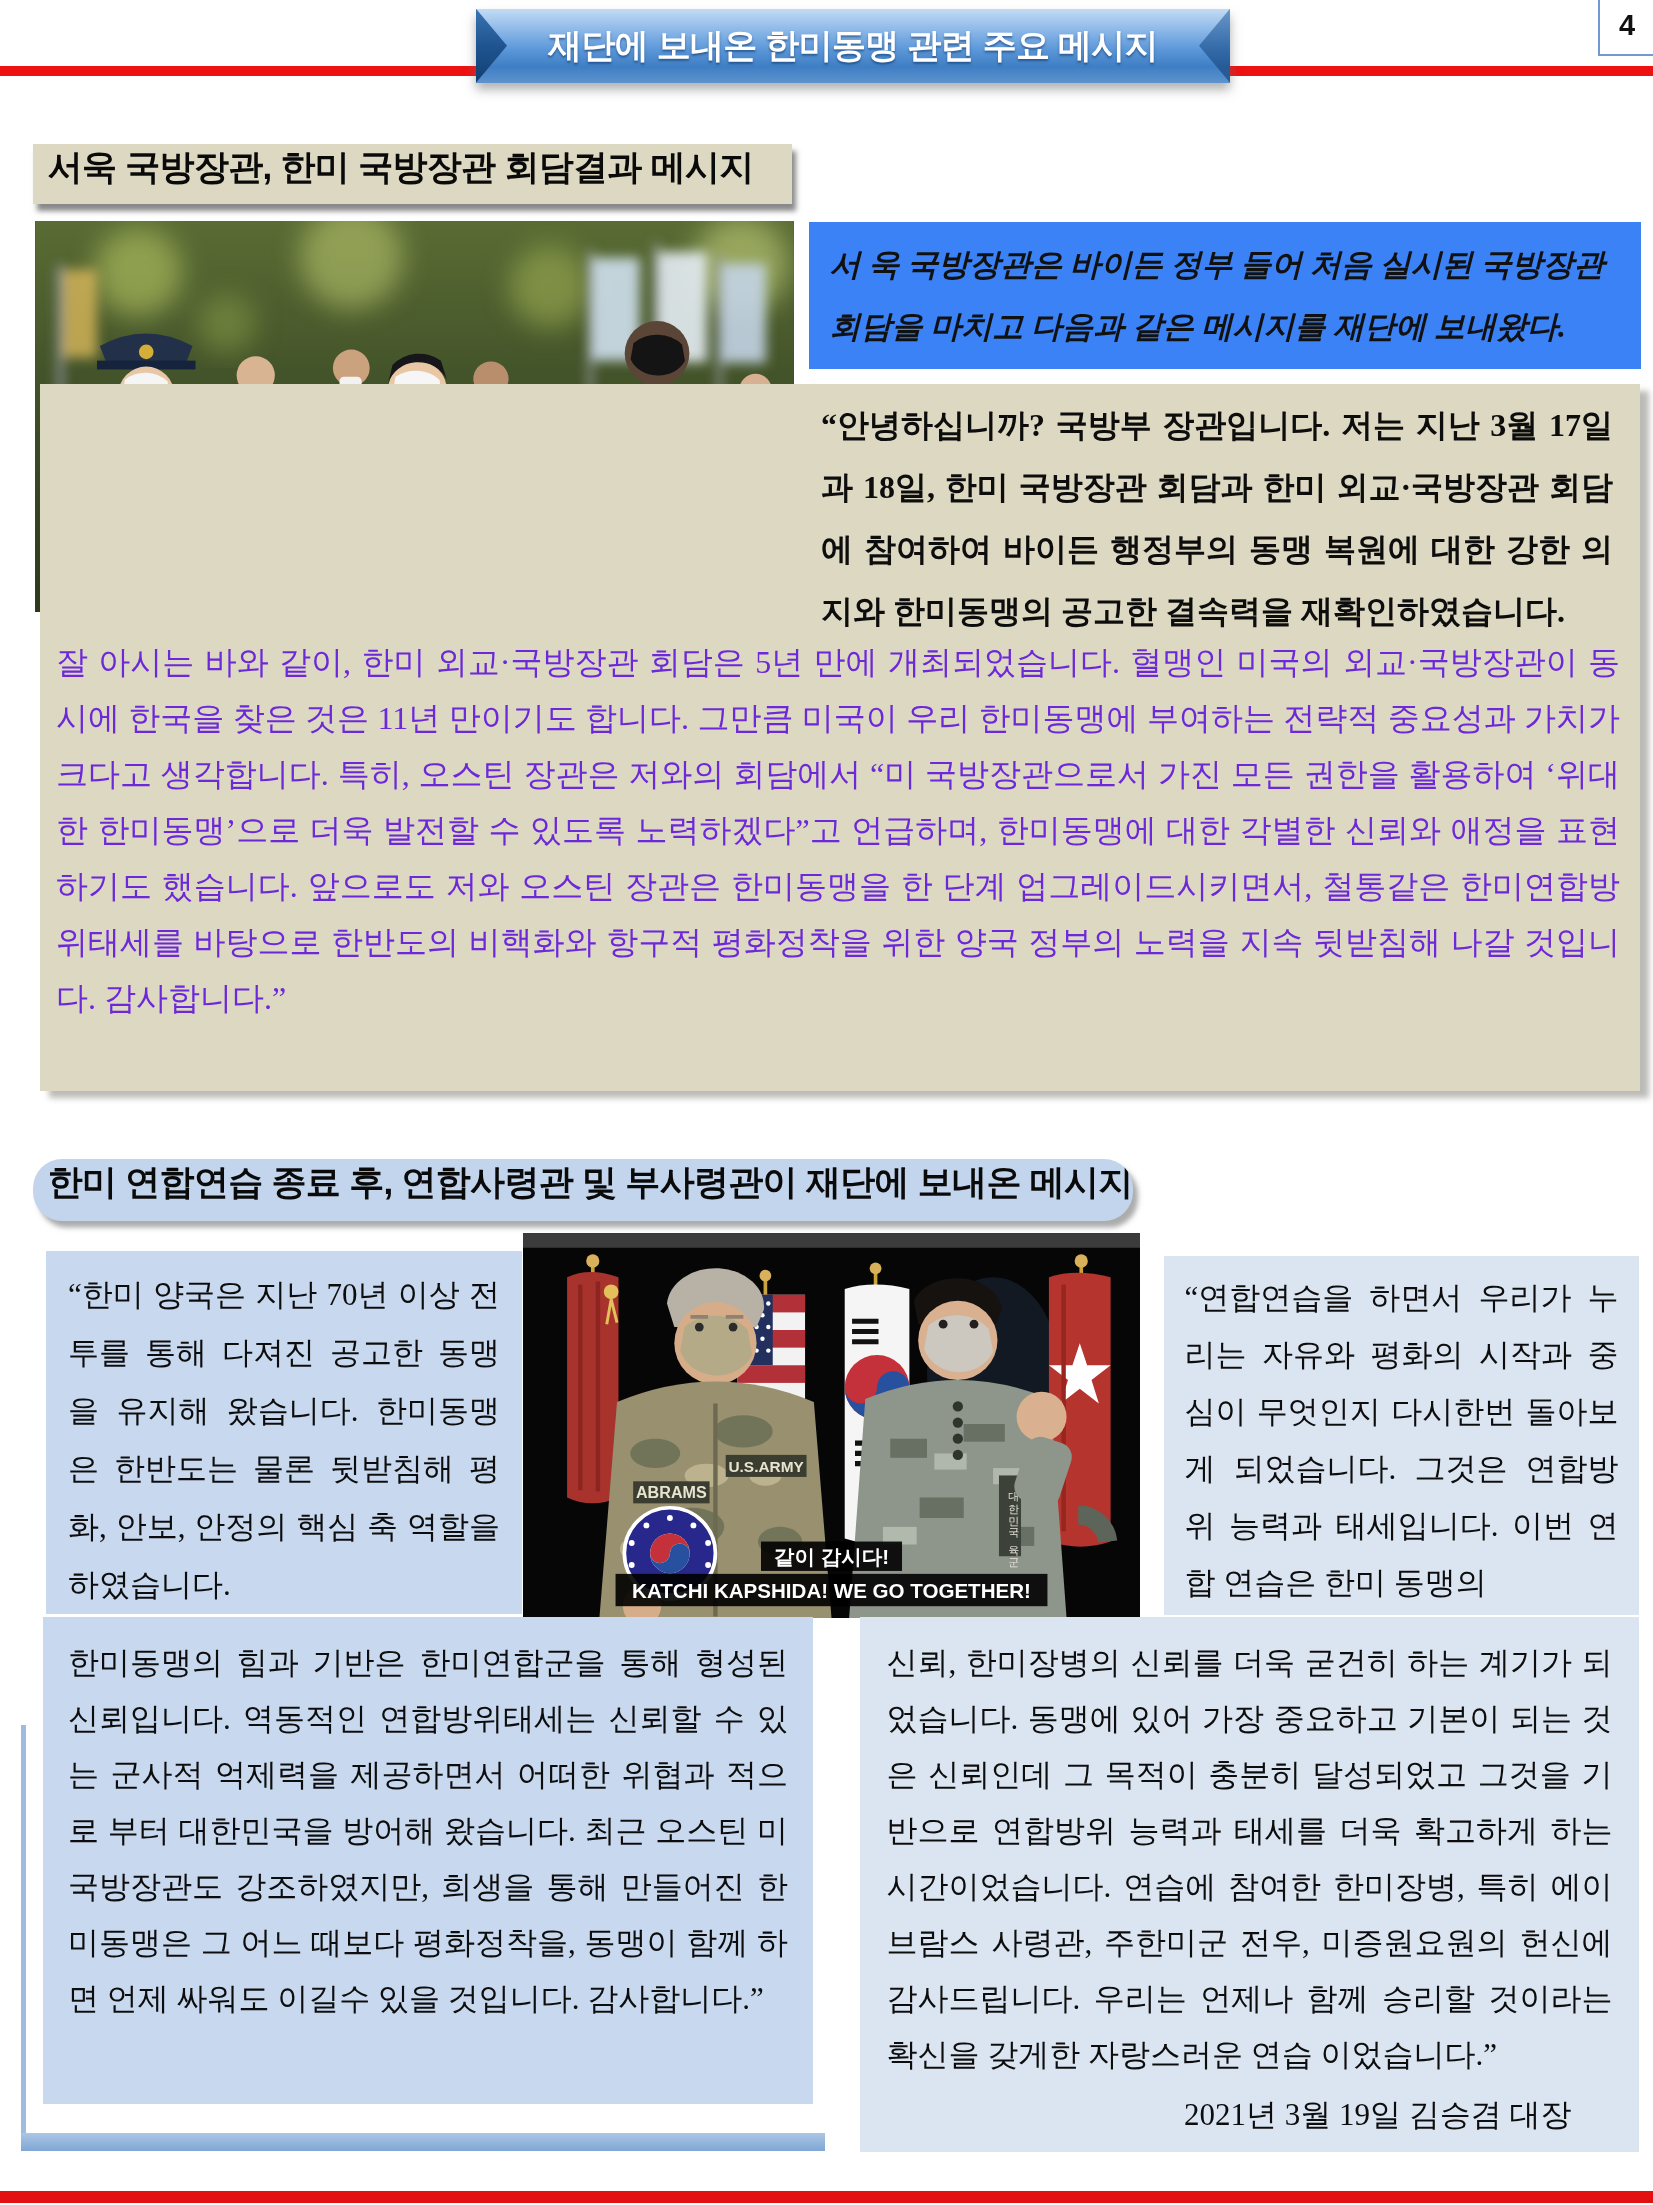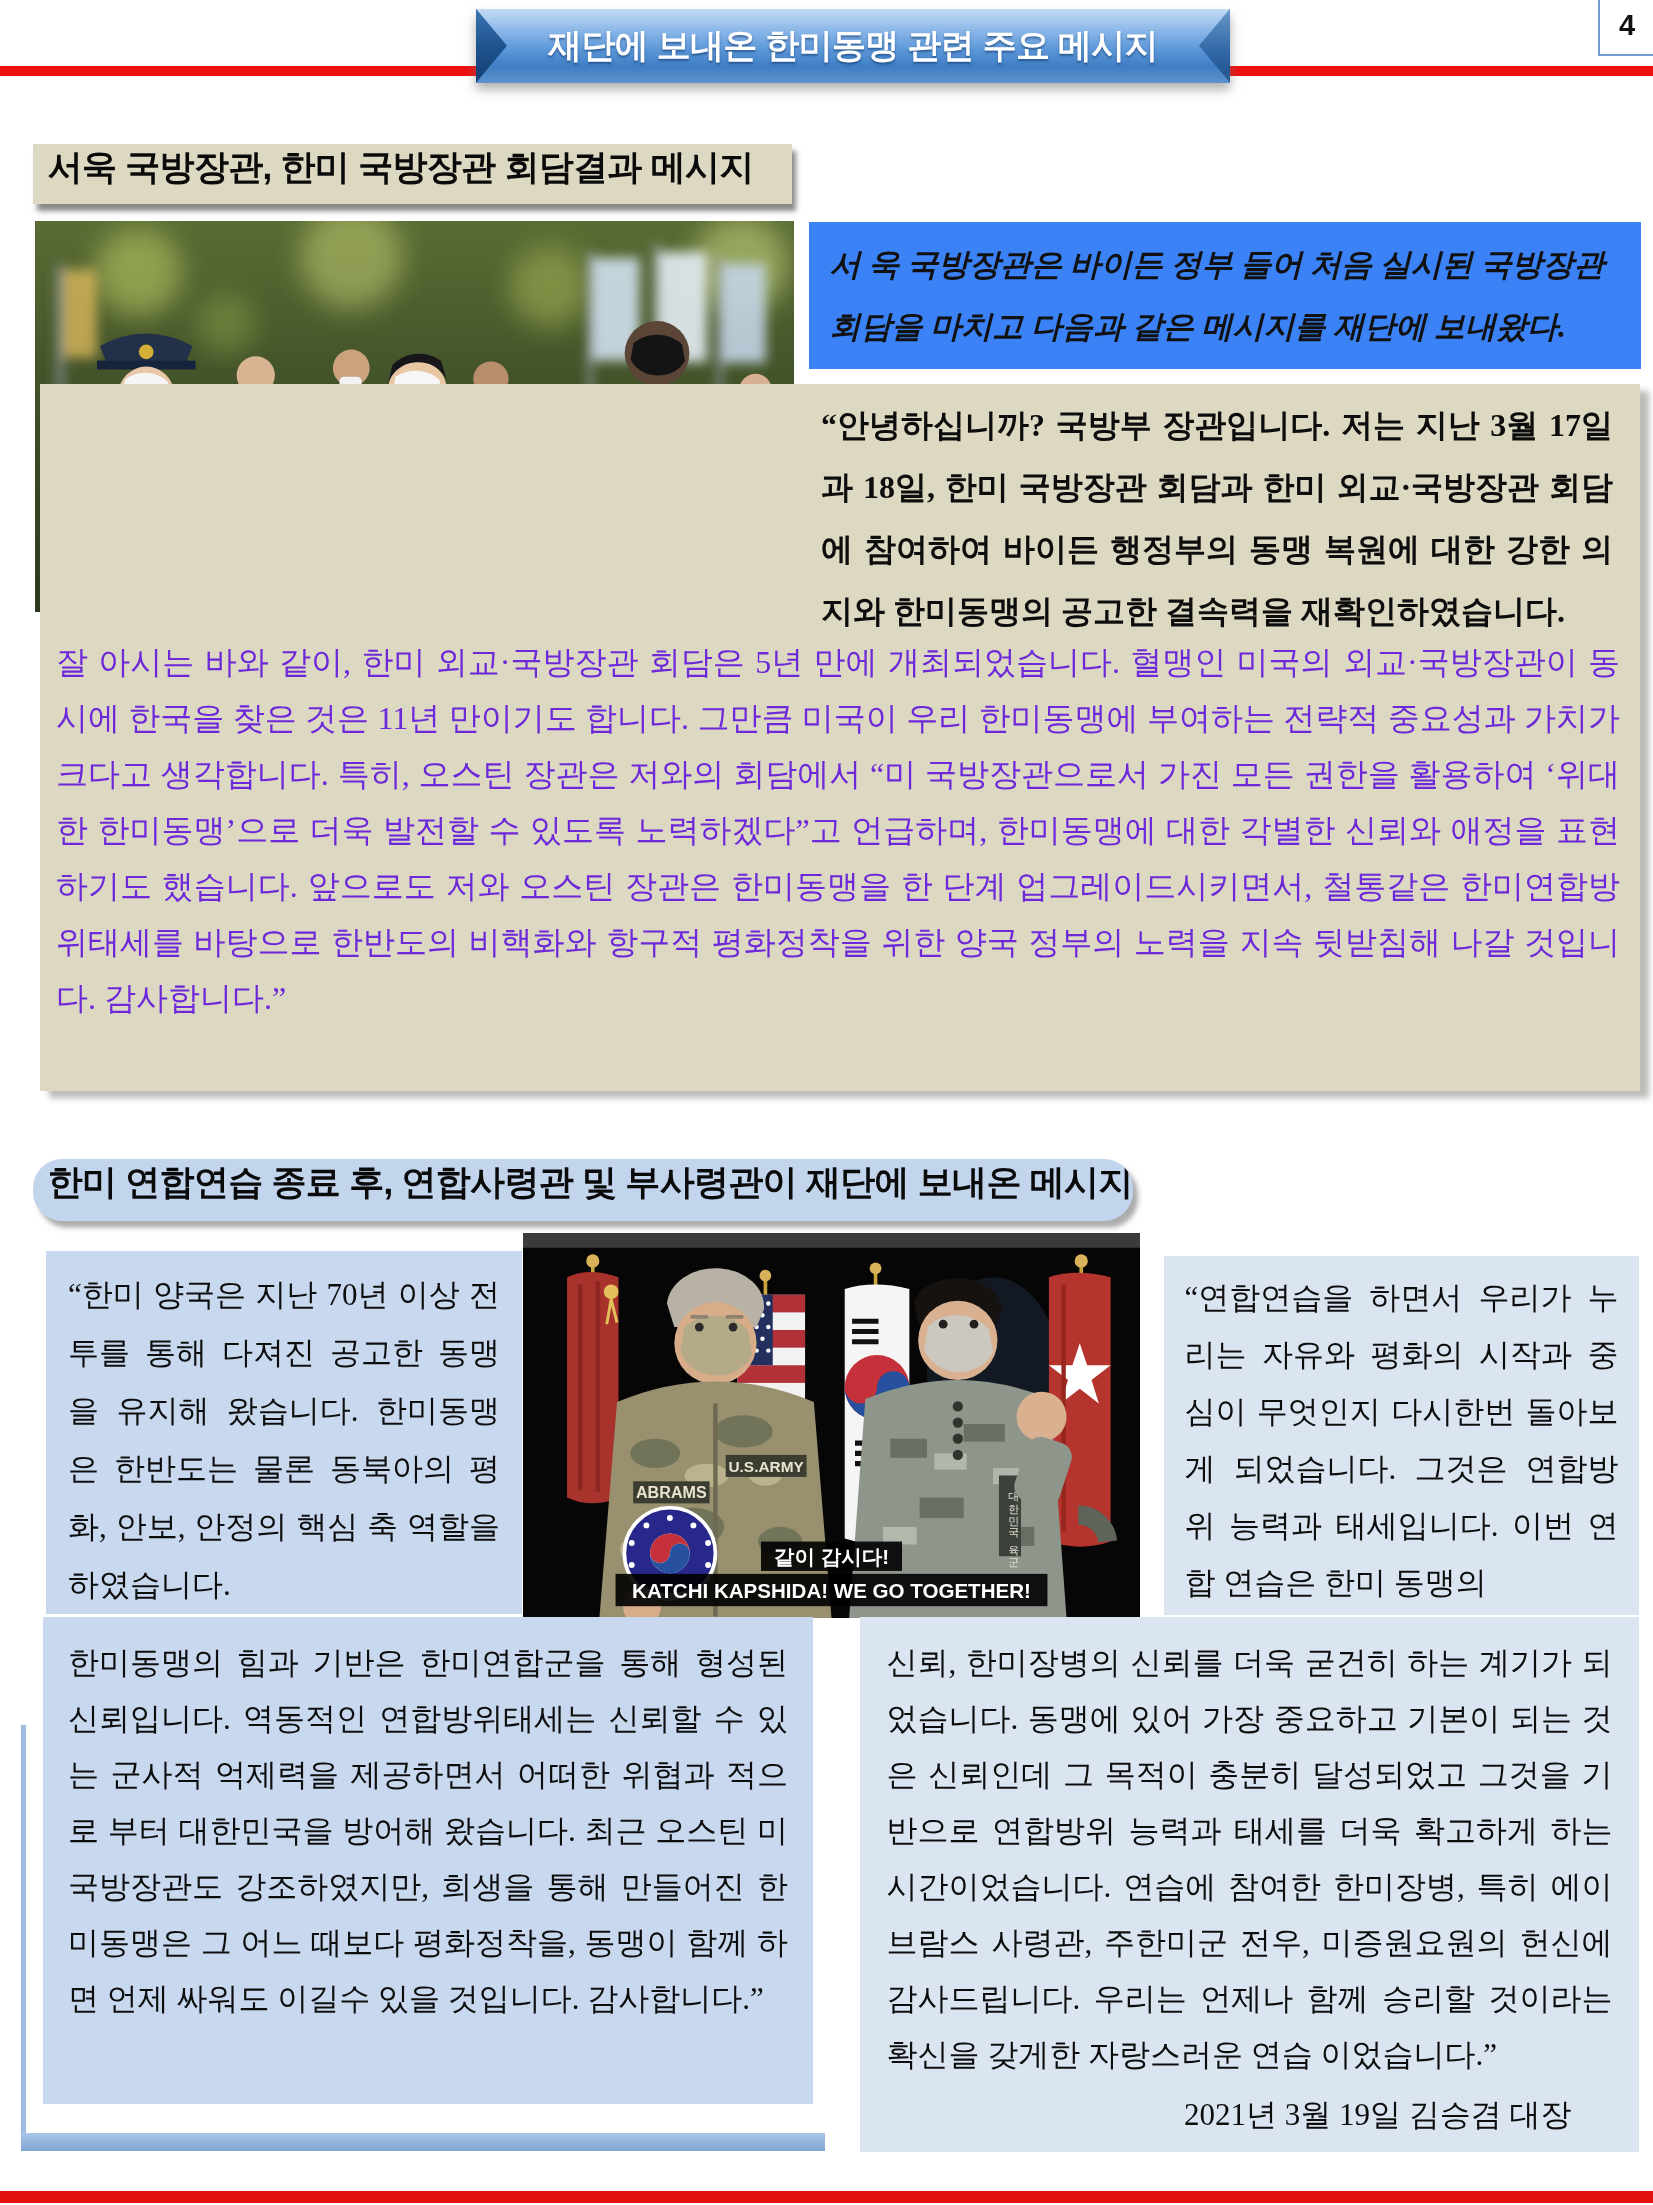--- a/index.html
+++ b/index.html
@@ -204,21 +204,21 @@
 
 <div class="abs quote1-box">
   <div class="quote1-lead">“안녕하십니까? 국방부 장관입니다. 저는 지난 3월 17일과 18일, 한미 국방장관 회담과 한미 외교·국방장관 회담에 참여하여 바이든 행정부의 동맹 복원에 대한 강한 의지와 한미동맹의 공고한 결속력을 재확인하였습니다.</div>
   <div class="quote1-body">잘 아시는 바와 같이, 한미 외교·국방장관 회담은 5년 만에 개최되었습니다. 혈맹인 미국의 외교·국방장관이 동시에 한국을 찾은 것은 11년 만이기도 합니다. 그만큼 미국이 우리 한미동맹에 부여하는 전략적 중요성과 가치가 크다고 생각합니다.  특히, 오스틴 장관은 저와의 회담에서 “미 국방장관으로서 가진 모든 권한을 활용하여 ‘위대한 한미동맹’으로 더욱 발전할 수 있도록 노력하겠다”고 언급하며, 한미동맹에 대한 각별한 신뢰와 애정을 표현하기도 했습니다. 앞으로도 저와 오스틴 장관은 한미동맹을 한 단계 업그레이드시키면서, 철통같은 한미연합방위태세를 바탕으로 한반도의 비핵화와 항구적 평화정착을 위한 양국 정부의 노력을 지속 뒷받침해 나갈 것입니다. 감사합니다.”</div>
 </div>
 
 <div class="abs sec-title sec2-title">
   <span>한미 연합연습 종료 후, 연합사령관 및 부사령관이 재단에 보내온 메시지</span>
 </div>
 
-<div class="abs blue-box s2-left-top">“한미 양국은 지난 70년 이상 전투를 통해 다져진 공고한 동맹을 유지해 왔습니다. 한미동맹은 한반도는 물론 동북아의 평화, 안보, 안정의 핵심 축 역할을 하였습니다.</div>
+<div class="abs blue-box s2-left-top">“한미 양국은 지난 70년 이상 전투를 통해 다져진 공고한 동맹을 유지해 왔습니다. 한미동맹은 한반도는 물론 뒷받침해 평화, 안보, 안정의 핵심 축 역할을 하였습니다.</div>
 
 <div class="abs photo2">
   <svg width="617" height="385" viewBox="0 0 840 524">
     <rect width="840" height="524" fill="#060606"></rect>
     <rect x="0" y="0" width="840" height="20" fill="#3b3b3b"></rect>
     <ellipse cx="640" cy="190" rx="90" ry="130" fill="#1d2636" opacity="0.6"></ellipse>
     <g stroke="#caa33a" stroke-width="5">
       <line x1="95" y1="40" x2="95" y2="200"></line>
         <line x1="330" y1="60" x2="330" y2="160"></line>
       <line x1="480" y1="50" x2="480" y2="150"></line>

